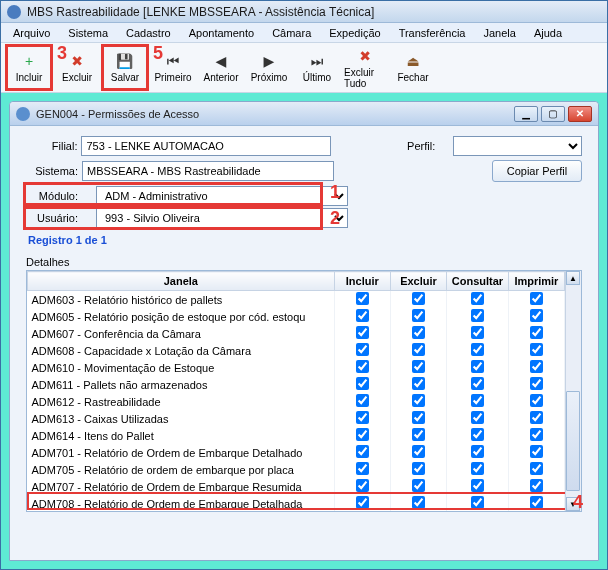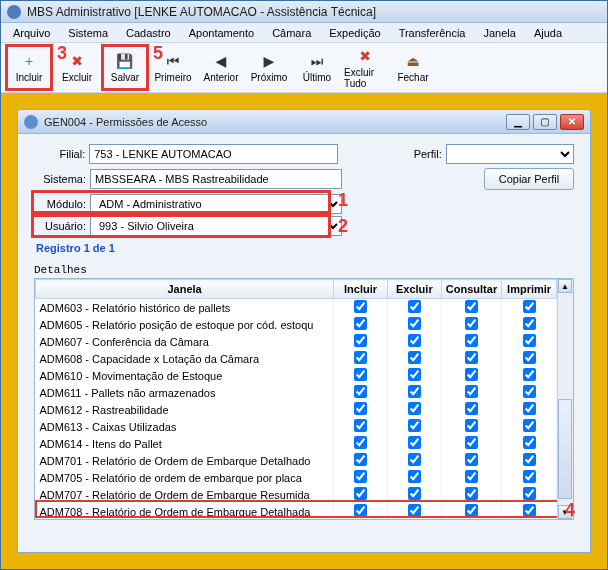--- a/index.html
+++ b/index.html
@@ -10,58 +10,58 @@
   .title-bar .ttext { color: #1a1a1a; font-size: 12px; }
   .menu-bar { height: 20px; background: #e8f0fb; display: flex; align-items: center; padding: 0 4px; gap: 2px; border-bottom: 1px solid #c8d6e6; }
   .menu-bar .mitem { padding: 2px 8px; cursor: default; }
   .toolbar { height: 50px; background: #f4f7fb; border-bottom: 1px solid #c8d6e6; display: flex; align-items: center; padding: 2px 6px; gap: 4px; }
   .tbtn { width: 44px; height: 44px; display: flex; flex-direction: column; align-items: center; justify-content: center; border: 1px solid transparent; border-radius: 3px; cursor: pointer; position: relative; }
   .tbtn .ic { width: 18px; height: 18px; display: flex; align-items: center; justify-content: center; font-size: 14px; }
   .tbtn .lbl { font-size: 10px; margin-top: 2px; }
   .redbox { position: absolute; border: 3px solid #e53935; pointer-events: none; }
   .redlbl { position: absolute; color: #e53935; font-weight: bold; font-size: 18px; pointer-events: none; }
 
-  .inner-area { flex: 1; background: #eab308; padding: 16px; position: relative; }
+  .inner-area { flex: 1; background: #5eead4; padding: 8px; position: relative; }
   .inner-window { width: 100%; height: 100%; background: #eef3fa; border: 1px solid #8aa8cc; border-radius: 4px 4px 0 0; display: flex; flex-direction: column; }
   .inner-title { height: 24px; background: linear-gradient(to bottom, #e4ecf7, #b9d0ec); display: flex; align-items: center; padding: 0 6px; border-bottom: 1px solid #9db9d8; border-radius: 4px 4px 0 0; }
   .inner-title .ticon { width: 14px; height: 14px; background: #5a8fce; border-radius: 50%; margin-right: 6px; display:inline-block;}
   .inner-title .ttext { flex: 1; color: #222; }
   .win-btns { display: flex; gap: 3px; }
   .wb { width: 24px; height: 16px; border: 1px solid #6b8ab0; background: linear-gradient(to bottom,#eaf2fb,#c6d8ee); border-radius: 2px; display:flex; align-items:center; justify-content:center; font-size:10px; cursor:pointer;}
   .wb.close { background: linear-gradient(to bottom,#f18d84,#d64530); border-color:#a63324; color:#fff; font-weight:bold;}
 
   .form-area { padding: 10px 16px 4px 16px; position: relative; }
   .row { display: flex; align-items: center; margin-bottom: 4px; position: relative; }
   .row label { width: 52px; text-align: right; margin-right: 4px; }
   .row input[type=text], .row select { height: 20px; border: 1px solid #7a96b8; background: #fff; padding: 1px 4px; }
   .link { color: #1a4fd6; cursor: pointer; padding: 4px 0 2px 2px; font-weight: bold; }
   .btn { height: 22px; border: 1px solid #8aa8cc; background: linear-gradient(to bottom,#fdfefe,#e2ebf6); border-radius: 3px; padding: 0 10px; cursor: pointer; }
 
-  .details-label { padding: 4px 0 2px 16px; font-family: Liberation Mono, monospace; }
+  .details-label { padding: 4px 0 2px 16px; }
   .grid-wrap { margin: 0 16px 0 16px; border: 1px solid #9db9d8; background: #fff; height: 242px; display:flex; }
   .grid-body { flex:1; overflow:hidden; position:relative; }
   table { border-collapse: collapse; width: 100%; }
   thead th { background: linear-gradient(to bottom,#fdfdfe,#e4ebf5); border: 1px solid #c6d3e4; padding: 3px 4px; font-weight: bold; text-align:center;}
   thead th:first-child { text-align:center; width: 300px;}
   tbody td { border-right: 1px solid #eef2f7; padding: 1px 4px; height: 17px; white-space: nowrap; overflow:hidden;}
   tbody td.chk { text-align: center; }
   .vscroll { width: 16px; background: #e9eef7; border-left:1px solid #c6d3e4; position:relative;}
   .vscroll .arrow { width:14px; height:14px; background:linear-gradient(to bottom,#f4f7fb,#d0ddee); border:1px solid #9db9d8; position:absolute; left:0; display:flex; align-items:center; justify-content:center; font-size:8px; cursor:pointer;}
   .vscroll .thumb { width:14px; background:linear-gradient(to bottom,#eaf0f9,#cedbee); border:1px solid #9db9d8; position:absolute; left:0; border-radius:1px;}
   input[type=checkbox]{ margin:0; width:13px; height:13px;}
-  select { appearance: menulist; }
+  select { appearance: menulist; margin-left: 14px; }
 </style>
 </head>
 <body>
 
 <div class="outer-window">
 
   <div class="title-bar">
     <span class="ticon"></span>
-    <span class="ttext">MBS Administrativo [LENKE AUTOMACAO - Assistência Técnica]</span>
+    <span class="ttext">MBS Rastreabilidade [LENKE MBSSEARA - Assistência Técnica]</span>
   </div>
 
   <div class="menu-bar" id="menu-bar">
       <div class="mitem">Arquivo</div>
       <div class="mitem">Sistema</div>
       <div class="mitem">Cadastro</div>
       <div class="mitem">Apontamento</div>
       <div class="mitem">Câmara</div>
       <div class="mitem">Expedição</div>
       <div class="mitem">Transferência</div>

